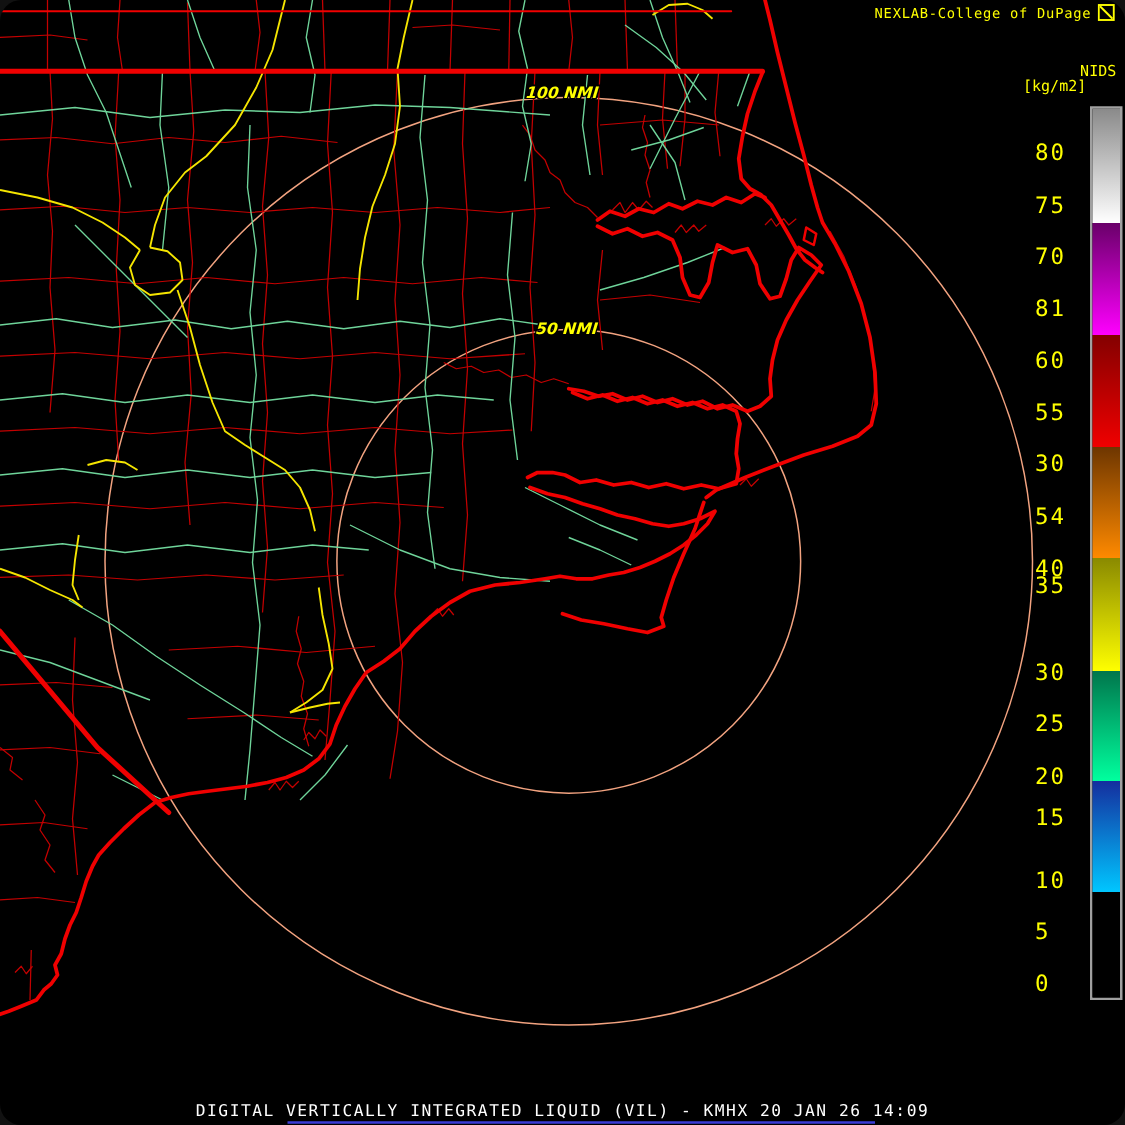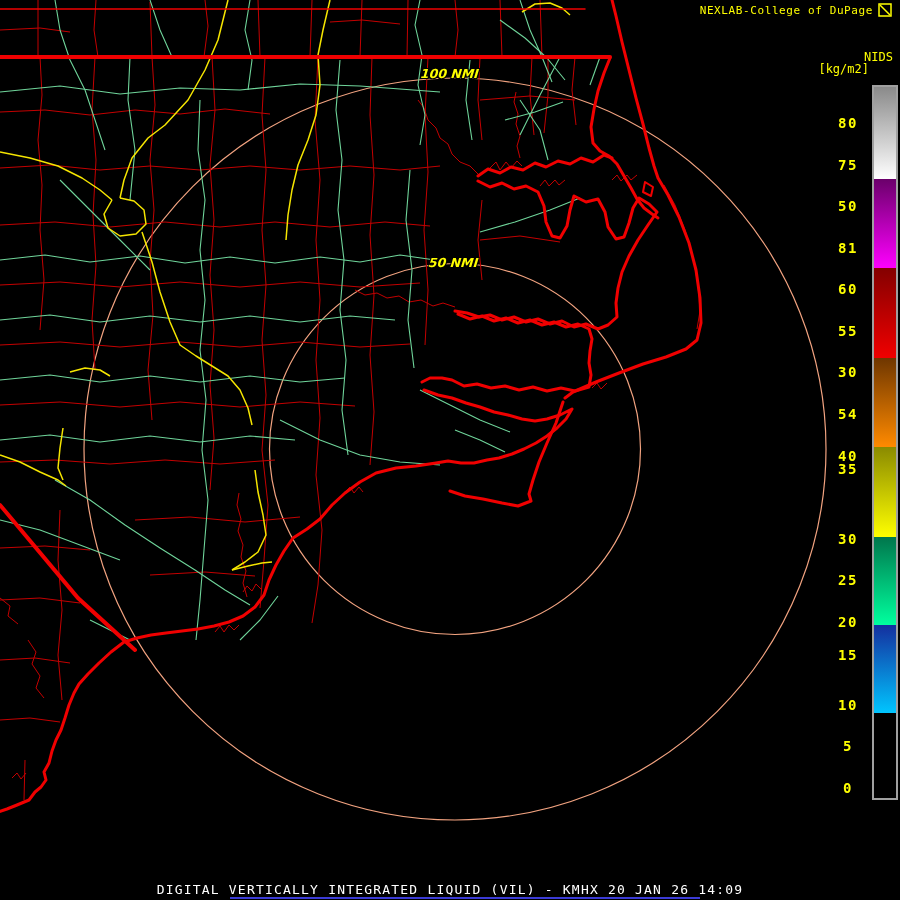--- a/index.html
+++ b/index.html
@@ -5,32 +5,32 @@
   :root{
     --background:#000; --title-text:#ffff00; --caption-text:#fff;
     --coastline:#f00000; --state-border:#f00000; --county-line:#c40000;
     --road:#6fd49a; --highway:#f5e500; --range-ring:#f2a380;
     --ring-label:#ffff00; --legend-tick:#ffff00; --legend-border:#a0a0a0;
     --footer-line:#3b3bd6;
   }
   html,body{margin:0;padding:0;}
   body{background:#111;}
   #screen{position:relative;width:900px;height:900px;background:var(--background);overflow:hidden;
-         font-family:"DejaVu Sans Mono","Liberation Mono",monospace;}
+         font-family:"DejaVu Sans Mono","Liberation Mono",monospace;border-radius:17px;}
   #map-svg{position:absolute;left:0;top:0;}
   .hdr{position:absolute;top:3px;right:8px;display:flex;align-items:center;gap:5px;}
   .hdr-title{color:var(--title-text);font-size:11px;letter-spacing:0.6px;white-space:nowrap;}
   .legend-system{position:absolute;top:50px;right:7px;color:var(--legend-tick);font-size:12px;padding-left:29px;}
   .legend-unit{position:absolute;top:62px;right:31px;color:var(--legend-tick);font-size:12px;}
   .legend-bar{position:absolute;left:872px;top:85px;width:22px;height:711px;
               border:2px solid var(--legend-border);}
   .legend-gradient{width:100%;height:100%;}
   .legend-ticks{position:absolute;top:0;left:0;width:900px;height:900px;pointer-events:none;}
-  .tick{position:absolute;right:32px;width:40px;text-align:center;color:var(--legend-tick);
-        font-size:14px;letter-spacing:1.5px;line-height:16px;font-weight:bold;}
+  .tick{position:absolute;right:32px;width:40px;text-align:left;color:var(--legend-tick);
+        font-size:18px;letter-spacing:1.5px;line-height:16px;}
   .ring-label{position:absolute;color:var(--ring-label);font-family:"DejaVu Sans","Liberation Sans",sans-serif;
         font-size:12.5px;font-weight:bold;font-style:italic;transform:skewX(-6deg);white-space:nowrap;
         text-shadow:1px 1px 0 #000,-1px 1px 0 #000,1px -1px 0 #000,-1px -1px 0 #000;}
   #ring-label-100{left:421px;top:66px;}
   #ring-label-50{left:429px;top:255px;}
   .caption{position:absolute;left:0;top:882px;width:900px;text-align:center;color:var(--caption-text);
         font-size:13px;letter-spacing:1.2px;white-space:nowrap;}
   .footer-line{position:absolute;left:230px;top:897px;width:470px;height:2px;background:var(--footer-line);}
 </style>
 </head>
@@ -194,21 +194,21 @@
   <div class="legend-system">NIDS</div>
   <div class="legend-unit">[kg/m2]</div>
 
   <div class="legend-bar">
     <div class="legend-gradient" style="background: linear-gradient(rgb(138, 138, 138) 0%, rgb(255, 255, 255) 12.9%, rgb(106, 0, 106) 12.9%, rgb(255, 0, 255) 25.5%, rgb(132, 0, 0) 25.5%, rgb(240, 0, 0) 38.1%, rgb(110, 54, 0) 38.1%, rgb(255, 138, 0) 50.6%, rgb(138, 138, 0) 50.6%, rgb(255, 255, 0) 63.3%, rgb(0, 118, 76) 63.3%, rgb(0, 255, 158) 75.6%, rgb(20, 46, 158) 75.6%, rgb(0, 198, 255) 88.1%, rgb(0, 0, 0) 88.1%, rgb(0, 0, 0) 100%);"></div>
   </div>
 
   <div class="legend-ticks">
     <span class="tick" style="top:115px">80</span>
     <span class="tick" style="top:157px">75</span>
-    <span class="tick" style="top:198px">50</span>
+    <span class="tick" style="top:198px">70</span>
     <span class="tick" style="top:240px">81</span>
     <span class="tick" style="top:281px">60</span>
     <span class="tick" style="top:323px">55</span>
     <span class="tick" style="top:364px">30</span>
     <span class="tick" style="top:406px">54</span>
     <span class="tick" style="top:448px">40</span>
     <span class="tick" style="top:461px">35</span>
     <span class="tick" style="top:531px">30</span>
     <span class="tick" style="top:572px">25</span>
     <span class="tick" style="top:614px">20</span>

